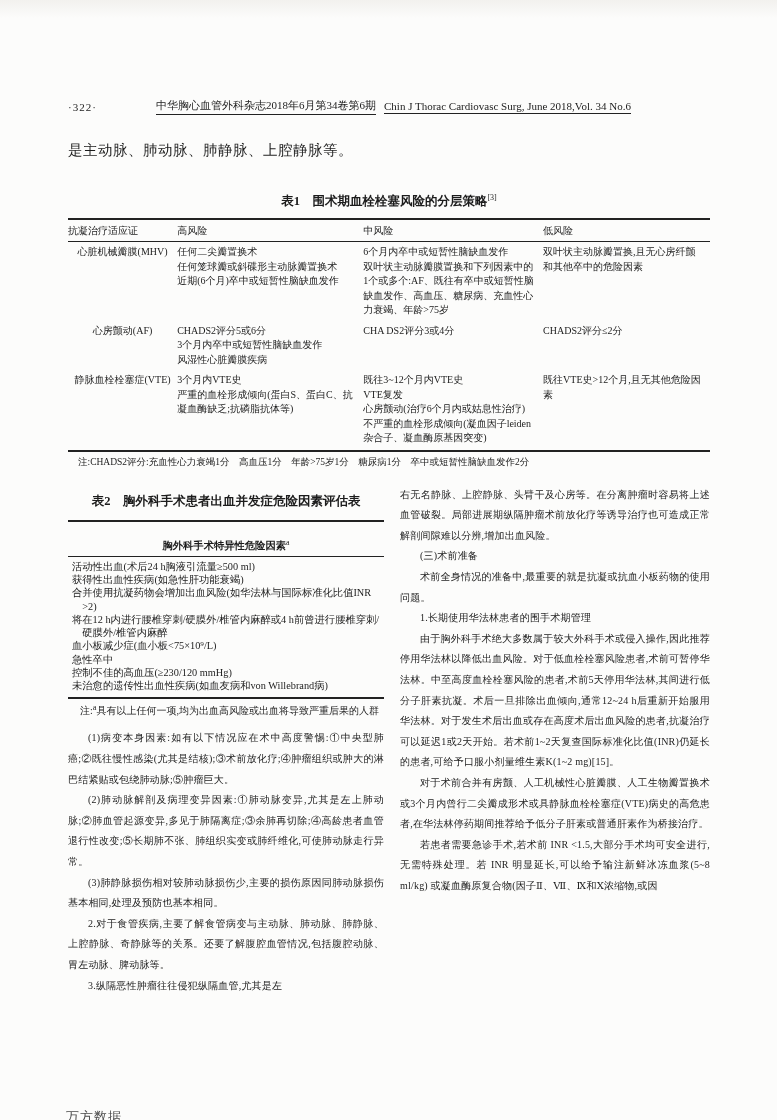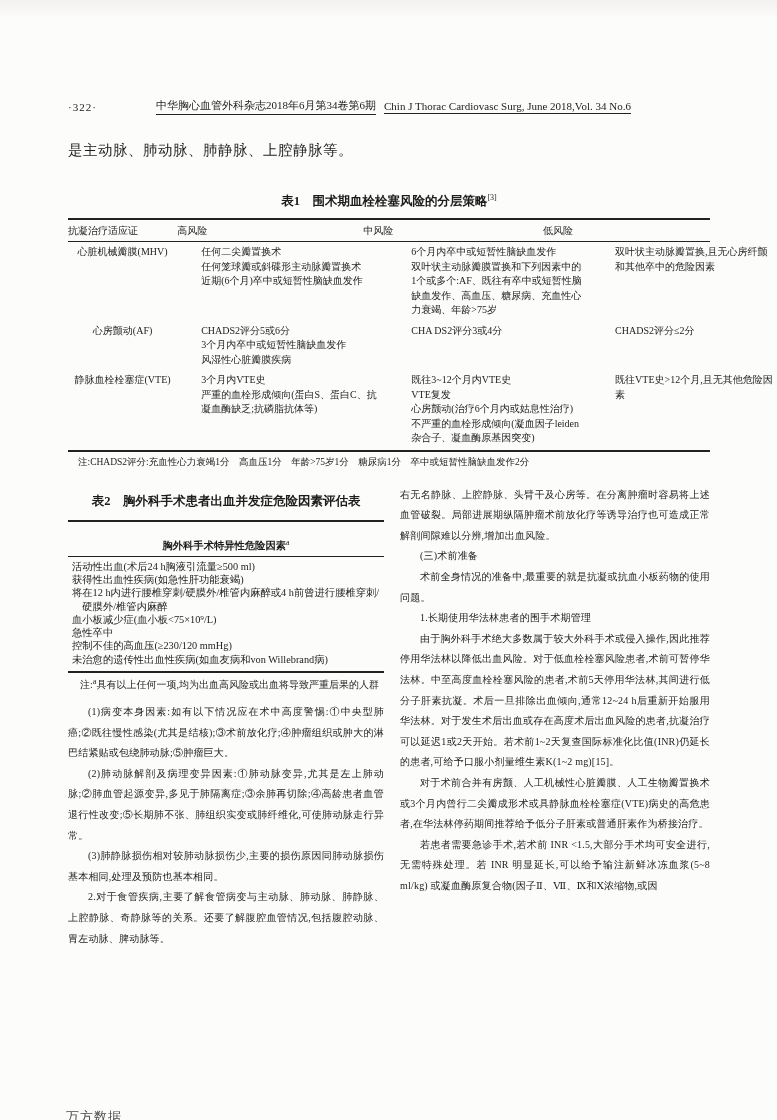--- a/index.html
+++ b/index.html
@@ -26,21 +26,21 @@
   .introline{margin-top:26px;font-size:14.5px;letter-spacing:.5px;}
 
   
   .t1-title{margin-top:33px;text-align:center;font-size:12.5px;font-weight:bold;}
   .t1-title sup{font-weight:normal;font-size:8px;}
   .t1{margin-top:8px;border-top:2px solid #222;border-bottom:2px solid #222;font-size:10px;}
   .t1-headrow{display:grid;grid-template-columns:17% 29% 28% 26%;
     border-bottom:1px solid #222;padding:4px 0 3px;}
   .t1-headrow .hc{text-align:left;font-weight:normal;}
   .t1-bodyrows{padding:3px 0 4px;}
-  .t1-row{display:grid;grid-template-columns:17% 29% 28% 26%;margin-bottom:6px;gap:24px;}
+  .t1-row{display:grid;grid-template-columns:17% 29% 28% 26%;margin-bottom:6px;}
   .t1-row:last-child{margin-bottom:0;}
   .t1-cell{line-height:14.5px;padding-right:8px;}
   .t1-ind{text-align:center;padding-right:0;}
   .t1-note{font-size:9.5px;margin-top:4px;padding-left:10px;}
 
   
   .cols{display:flex;margin-top:16px;}
   .colL{width:316px;margin-right:16px;}
   .colR{width:310px;}
 
@@ -142,33 +142,35 @@
 
     <div class="cols">
 
       <div class="colL">
         <div class="t2-title">表2　胸外科手术患者出血并发症危险因素评估表</div>
         <div class="t2">
           <div class="t2-head"><span>胸外科手术特异性危险因素</span><sup>a</sup></div>
           <div class="t2-list">
               <div class="t2-item">活动性出血(术后24 h胸液引流量≥500 ml)</div>
               <div class="t2-item">获得性出血性疾病(如急性肝功能衰竭)</div>
+              <div class="t2-item">合并使用抗凝药物会增加出血风险(如华法林与国际标准化比值INR &gt;2)</div>
               <div class="t2-item">将在12 h内进行腰椎穿刺/硬膜外/椎管内麻醉或4 h前曾进行腰椎穿刺/硬膜外/椎管内麻醉</div>
               <div class="t2-item">血小板减少症(血小板&lt;75×10⁹/L)</div>
               <div class="t2-item">急性卒中</div>
               <div class="t2-item">控制不佳的高血压(≥230/120 mmHg)</div>
               <div class="t2-item">未治愈的遗传性出血性疾病(如血友病和von Willebrand病)</div>
             </div>
         </div>
         <div class="t2-note"><span>注:</span><sup>a</sup><span>具有以上任何一项,均为出血高风险或出血将导致严重后果的人群</span></div>
         <div>
             <p class="para indent">(1)病变本身因素:如有以下情况应在术中高度警惕:①中央型肺癌;②既往慢性感染(尤其是结核);③术前放化疗;④肿瘤组织或肿大的淋巴结紧贴或包绕肺动脉;⑤肿瘤巨大。</p>
             <p class="para indent">(2)肺动脉解剖及病理变异因素:①肺动脉变异,尤其是左上肺动脉;②肺血管起源变异,多见于肺隔离症;③余肺再切除;④高龄患者血管退行性改变;⑤长期肺不张、肺组织实变或肺纤维化,可使肺动脉走行异常。</p>
             <p class="para indent">(3)肺静脉损伤相对较肺动脉损伤少,主要的损伤原因同肺动脉损伤基本相同,处理及预防也基本相同。</p>
             <p class="para indent">2.对于食管疾病,主要了解食管病变与主动脉、肺动脉、肺静脉、上腔静脉、奇静脉等的关系。还要了解腹腔血管情况,包括腹腔动脉、胃左动脉、脾动脉等。</p>
+            <p class="para indent">3.纵隔恶性肿瘤往往侵犯纵隔血管,尤其是左</p>
           </div>
       </div>
 
       <div class="colR">
         <div>
             <p class="para">右无名静脉、上腔静脉、头臂干及心房等。在分离肿瘤时容易将上述血管破裂。局部进展期纵隔肿瘤术前放化疗等诱导治疗也可造成正常解剖间隙难以分辨,增加出血风险。</p>
             <p class="para indent">(三)术前准备</p>
             <p class="para indent">术前全身情况的准备中,最重要的就是抗凝或抗血小板药物的使用问题。</p>
             <p class="para indent">1.长期使用华法林患者的围手术期管理</p>
             <p class="para indent">由于胸外科手术绝大多数属于较大外科手术或侵入操作,因此推荐停用华法林以降低出血风险。对于低血栓栓塞风险患者,术前可暂停华法林。中至高度血栓栓塞风险的患者,术前5天停用华法林,其间进行低分子肝素抗凝。术后一旦排除出血倾向,通常12~24 h后重新开始服用华法林。对于发生术后出血或存在高度术后出血风险的患者,抗凝治疗可以延迟1或2天开始。若术前1~2天复查国际标准化比值(INR)仍延长的患者,可给予口服小剂量维生素K(1~2 mg)[15]。</p>

